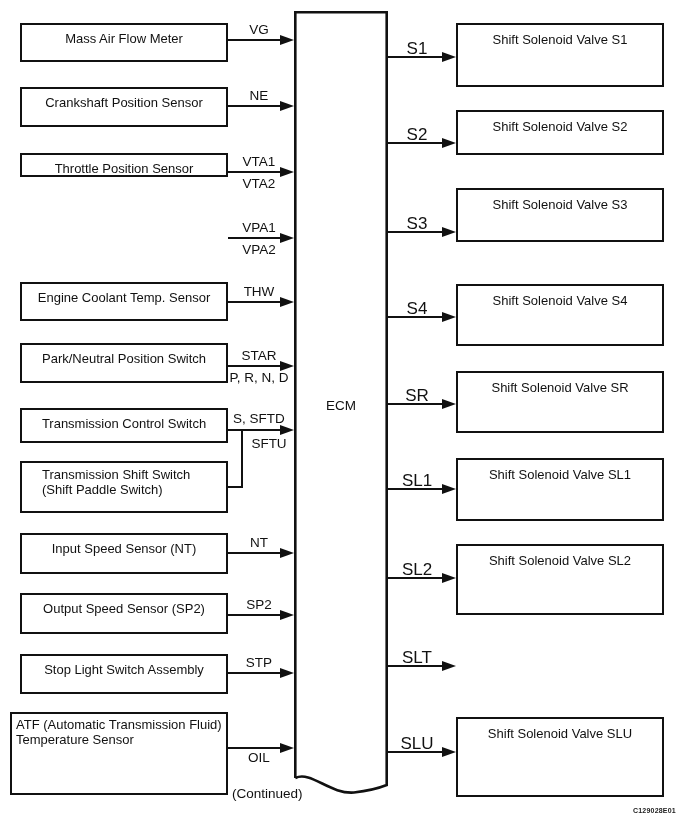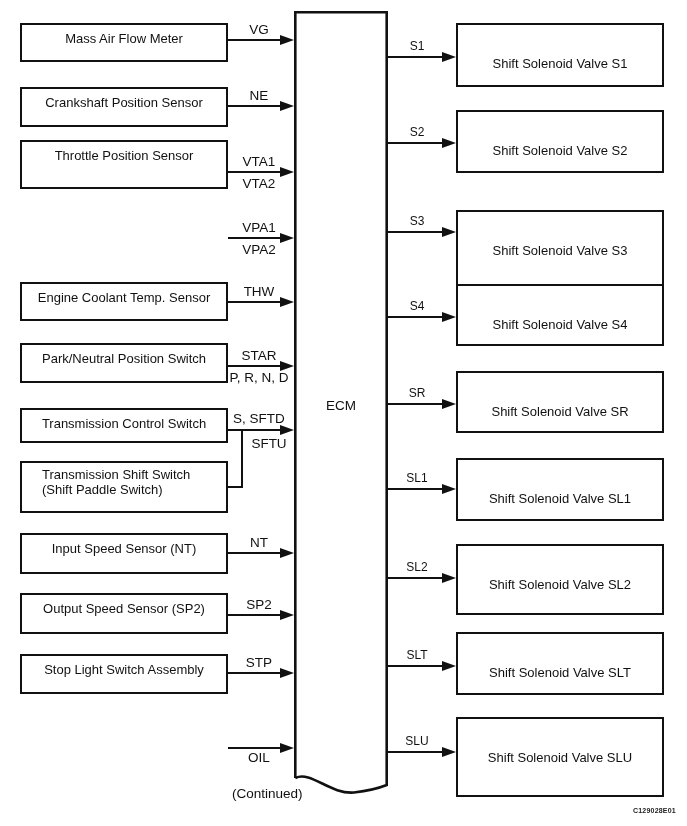--- a/index.html
+++ b/index.html
@@ -23,37 +23,37 @@
   }
   .lbox.atf {
     left:10px; width:218px; justify-content:flex-start; text-align:left;
     padding:3px 2px 0 4px;
   }
 
   .rbox {
     position:absolute; left:456px; width:208px; box-sizing:border-box;
     border:2px solid #111; background:#fff;
     display:flex; align-items:flex-start; justify-content:center;
-    padding-top:31px; font-size:13px; text-align:center;
+    padding-top:7px; font-size:13px; text-align:center;
   }
 
   .wire { position:absolute; height:2px; background:#111; }
   .wireL { left:228px; width:54px; }
   .wireR { left:387px; width:57px; }
 
   .arr { position:absolute; width:0; height:0;
          border-top:5px solid transparent; border-bottom:5px solid transparent;
          border-left:14px solid #111; }
   .arrL { left:280px; }
   .arrR { left:442px; }
 
   .sigL { position:absolute; left:228px; width:62px; text-align:center;
           font-size:13.5px; white-space:nowrap; }
   .sigR { position:absolute; left:390px; width:54px; text-align:center;
-          font-size:12px; white-space:nowrap; }
+          font-size:17px; white-space:nowrap; }
   .sig-sftu { position:absolute; left:244px; width:50px; text-align:center;
           font-size:13.5px; white-space:nowrap; }
 
   .ecm-label { position:absolute; left:294px; top:398px; width:94px;
           text-align:center; font-size:13.5px; }
   .continued { position:absolute; left:232px; top:786px; font-size:13.5px; }
   .figcode { position:absolute; left:633px; top:807px; font-size:7px;
           font-weight:bold; letter-spacing:0.2px; color:#222; }
 </style>
 </head>
@@ -77,21 +77,21 @@
   <div class="arr arrL" style="top:35px"></div>
   <div class="sigL" style="top:22px">VG</div>
 
   <div class="lbox" style="top:87px;height:40px">
     <span class="boxlabel">Crankshaft Position Sensor</span>
   </div>
   <div class="wire wireL" style="top:105px"></div>
   <div class="arr arrL" style="top:101px"></div>
   <div class="sigL" style="top:88px">NE</div>
 
-  <div class="lbox" style="top:140px;height:49px">
+  <div class="lbox" style="top:153px;height:24px">
     <span class="boxlabel">Throttle Position Sensor</span>
   </div>
   <div class="wire wireL" style="top:171px"></div>
   <div class="arr arrL" style="top:167px"></div>
   <div class="sigL" style="top:154px">VTA1</div>
   <div class="sigL" style="top:176px">VTA2</div>
 
   <div class="wire wireL" style="top:237px"></div>
   <div class="arr arrL" style="top:233px"></div>
   <div class="sigL" style="top:220px">VPA1</div>
@@ -139,39 +139,43 @@
   <div class="arr arrL" style="top:610px"></div>
   <div class="sigL" style="top:597px">SP2</div>
 
   <div class="lbox" style="top:654px;height:40px">
     <span class="boxlabel">Stop Light Switch Assembly</span>
   </div>
   <div class="wire wireL" style="top:672px"></div>
   <div class="arr arrL" style="top:668px"></div>
   <div class="sigL" style="top:655px">STP</div>
 
+  <div class="lbox atf" style="top:712px;height:83px">
+    <span class="boxlabel">ATF (Automatic Transmission Fluid)
+Temperature Sensor</span>
+  </div>
   <div class="wire wireL" style="top:747px"></div>
   <div class="arr arrL" style="top:743px"></div>
   <div class="sigL" style="top:750px">OIL</div>
 
   <div class="rbox" style="top:23px;height:64px">
     <span>Shift Solenoid Valve S1</span>
   </div>
   <div class="wire wireR" style="top:56px"></div>
   <div class="arr arrR" style="top:52px"></div>
   <div class="sigR" style="top:39px">S1</div>
 
-  <div class="rbox" style="top:110px;height:63px">
+  <div class="rbox" style="top:110px;height:45px">
     <span>Shift Solenoid Valve S2</span>
   </div>
   <div class="wire wireR" style="top:142px"></div>
   <div class="arr arrR" style="top:138px"></div>
   <div class="sigR" style="top:125px">S2</div>
 
-  <div class="rbox" style="top:210px;height:77px">
+  <div class="rbox" style="top:188px;height:54px">
     <span>Shift Solenoid Valve S3</span>
   </div>
   <div class="wire wireR" style="top:231px"></div>
   <div class="arr arrR" style="top:227px"></div>
   <div class="sigR" style="top:214px">S3</div>
 
   <div class="rbox" style="top:284px;height:62px">
     <span>Shift Solenoid Valve S4</span>
   </div>
   <div class="wire wireR" style="top:316px"></div>
@@ -192,23 +196,20 @@
   <div class="arr arrR" style="top:484px"></div>
   <div class="sigR" style="top:471px">SL1</div>
 
   <div class="rbox" style="top:544px;height:71px">
     <span>Shift Solenoid Valve SL2</span>
   </div>
   <div class="wire wireR" style="top:577px"></div>
   <div class="arr arrR" style="top:573px"></div>
   <div class="sigR" style="top:560px">SL2</div>
 
-  <div class="rbox" style="top:632px;height:63px">
-    <span>Shift Solenoid Valve SLT</span>
-  </div>
   <div class="wire wireR" style="top:665px"></div>
   <div class="arr arrR" style="top:661px"></div>
   <div class="sigR" style="top:648px">SLT</div>
 
   <div class="rbox" style="top:717px;height:80px">
     <span>Shift Solenoid Valve SLU</span>
   </div>
   <div class="wire wireR" style="top:751px"></div>
   <div class="arr arrR" style="top:747px"></div>
   <div class="sigR" style="top:734px">SLU</div>

